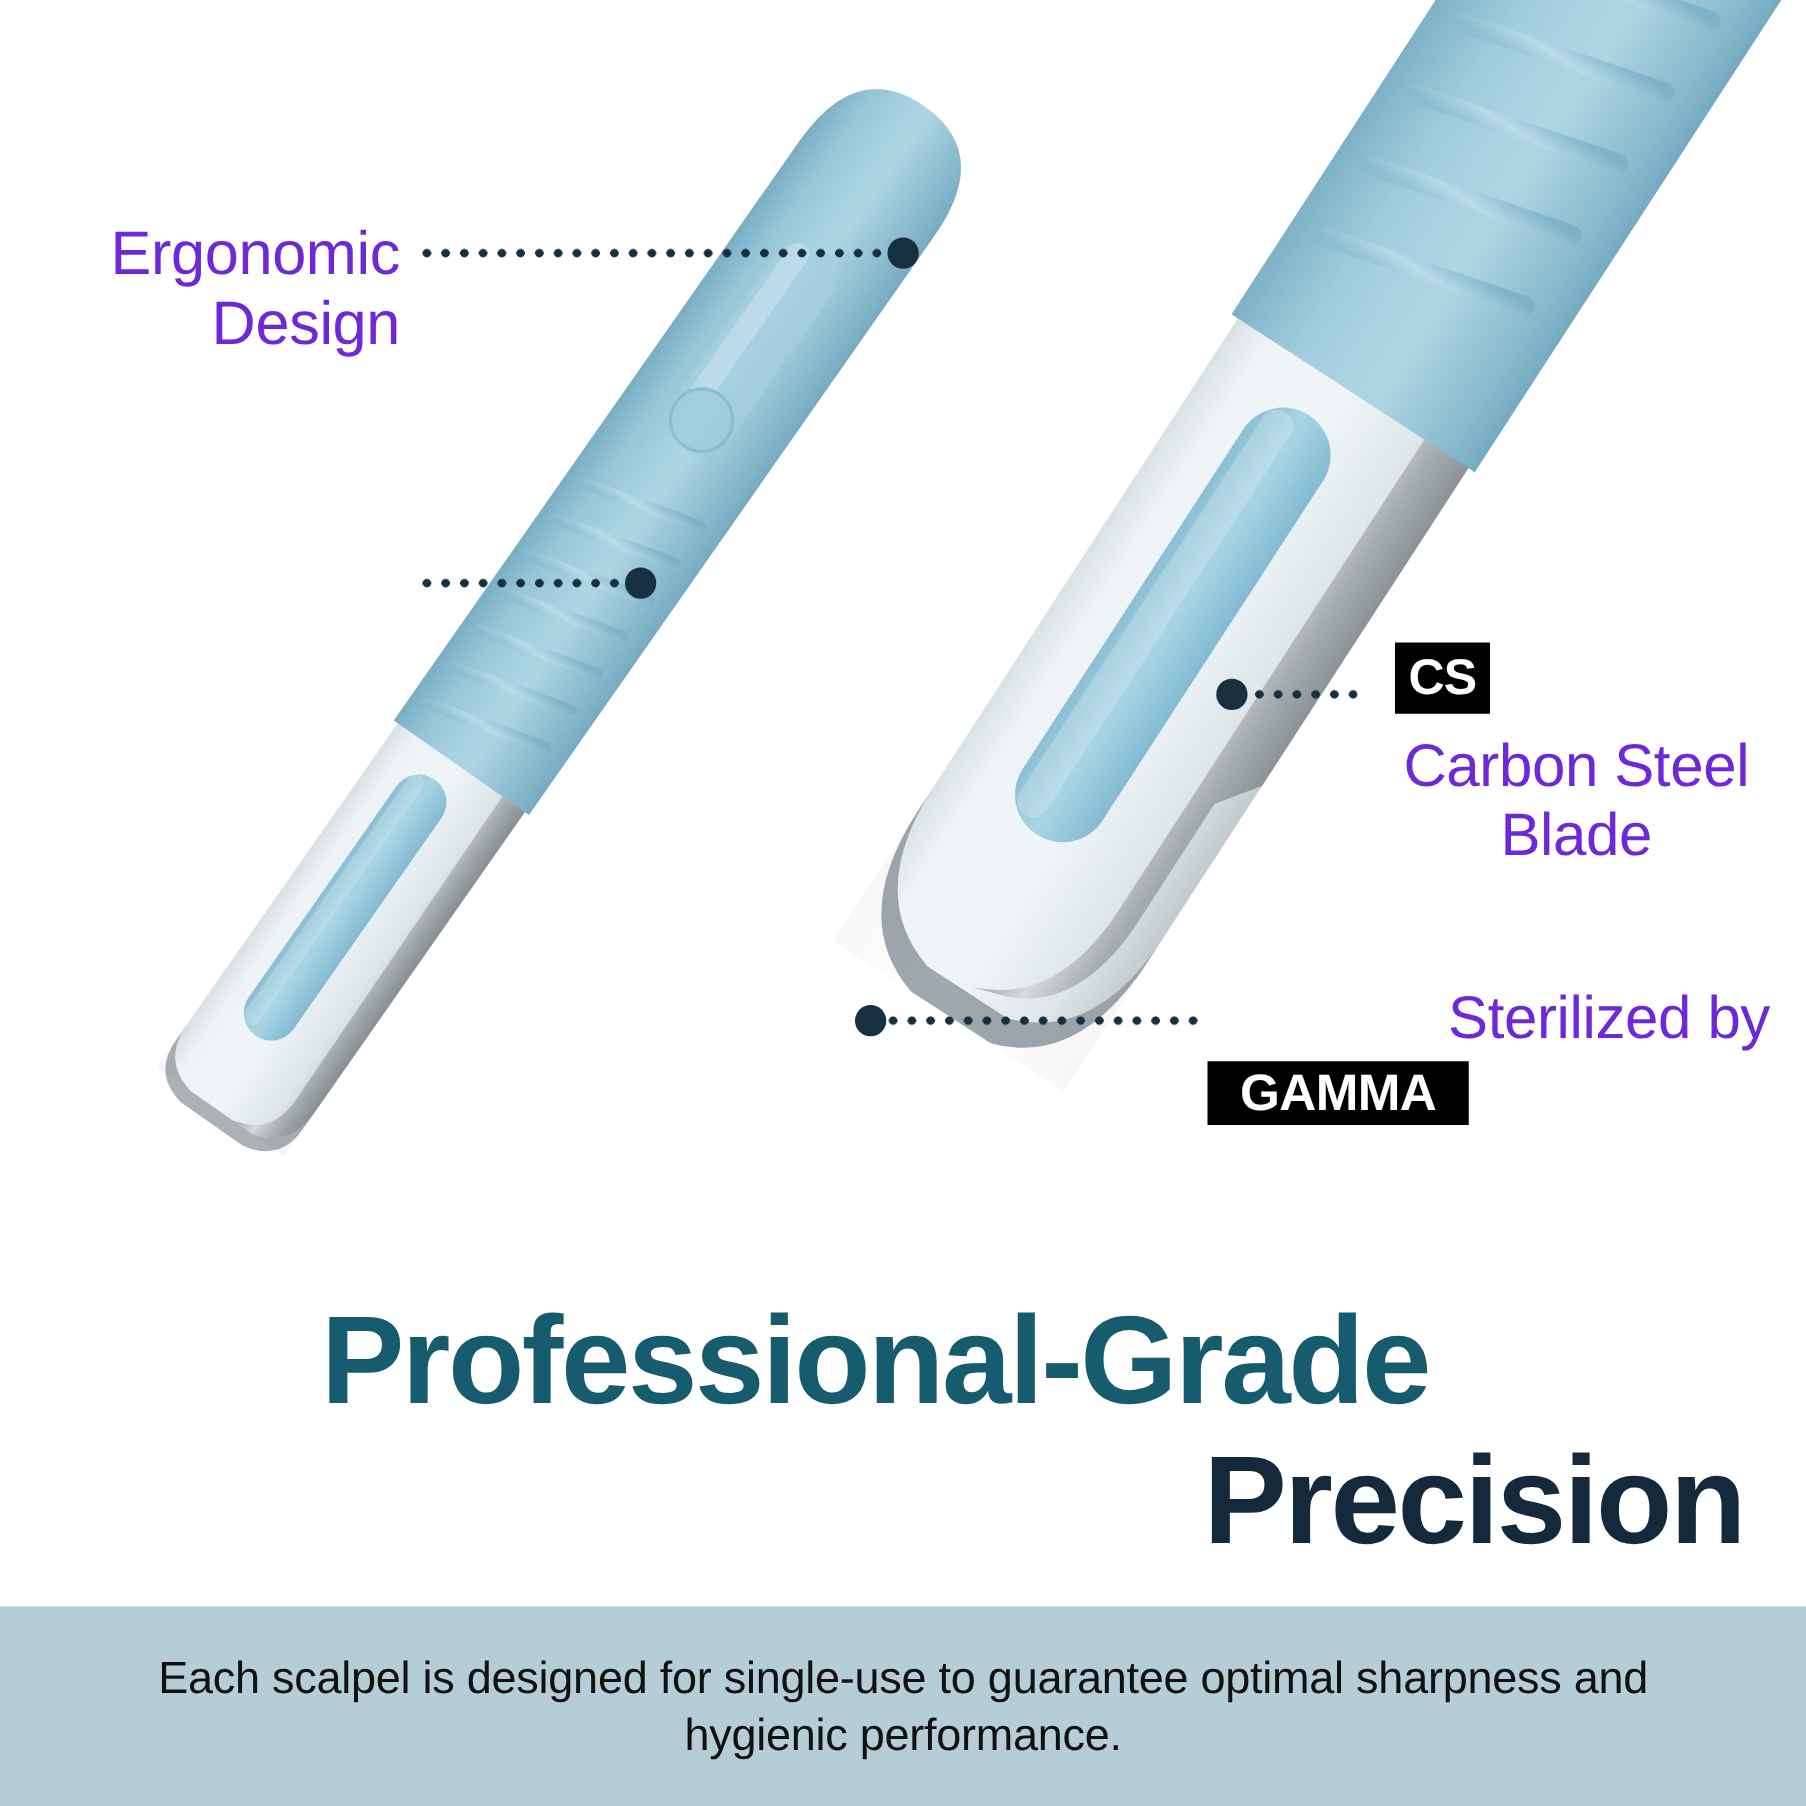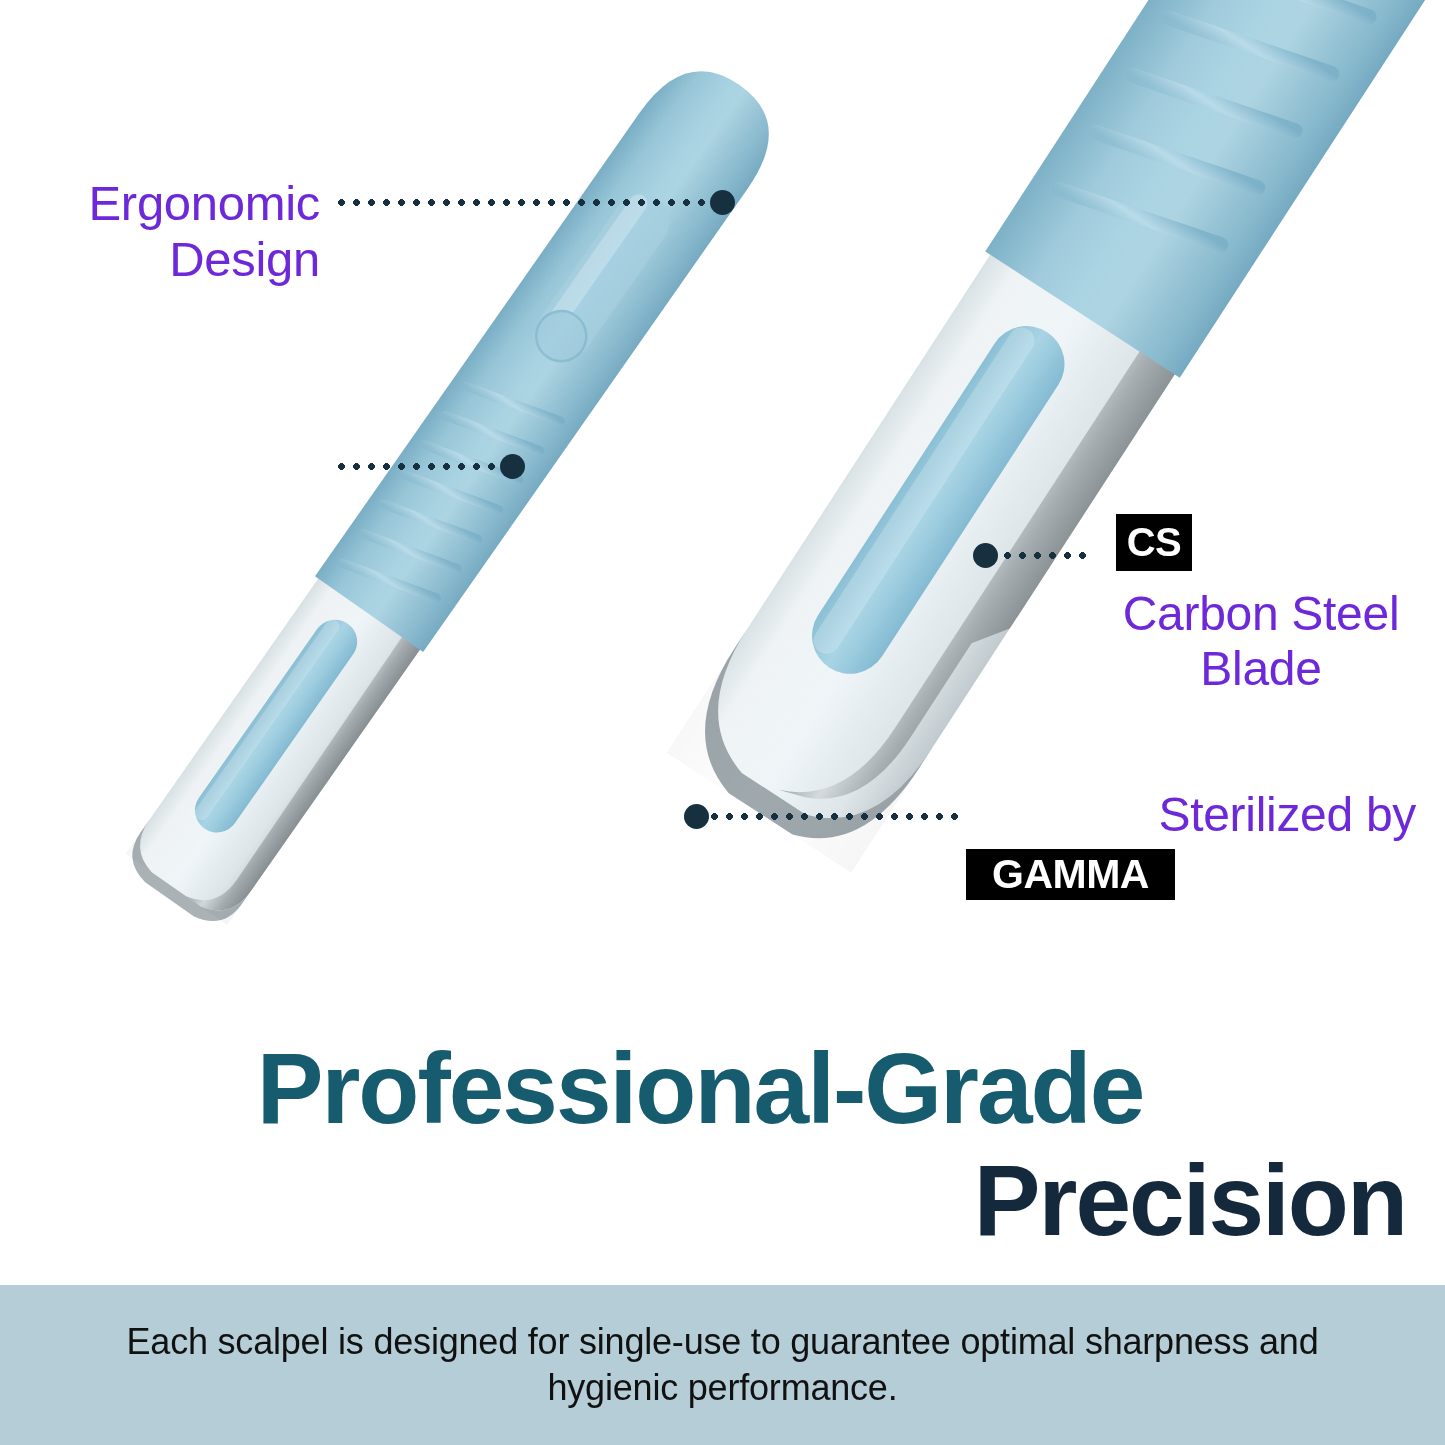--- a/index.html
+++ b/index.html
@@ -144,21 +144,20 @@
     font-size: 100px;
     color: #175c6e;
   }
   #headline-2 {
     left: 0;
     top: 1150px;
     width: 1395px;
     text-align: right;
     font-size: 100px;
     color: #15293d;
-    padding-left: 11px;
   }
 
   
   #bottom-banner {
     position: absolute;
     left: 0;
     top: 1285px;
     width: 1445px;
     height: 160px;
     background: #b5cdd7;

